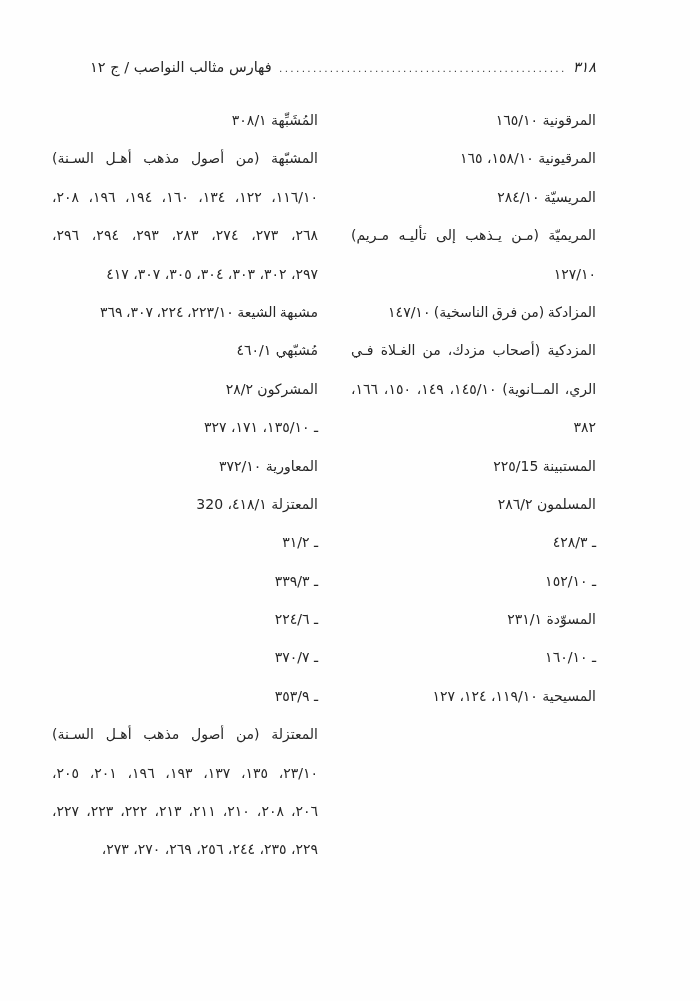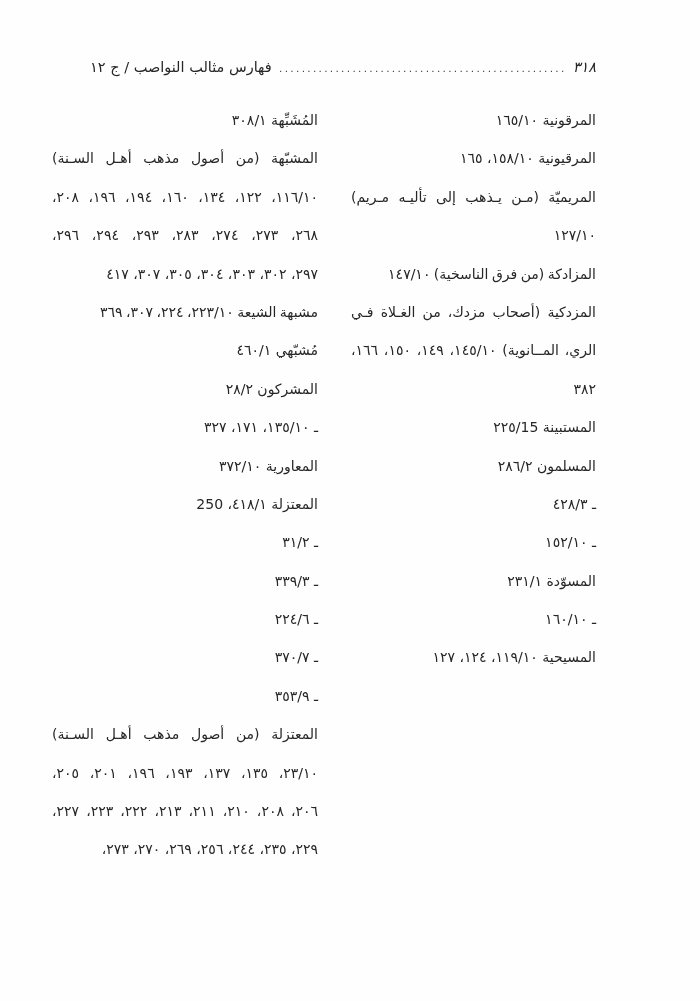--- a/index.html
+++ b/index.html
@@ -61,20 +61,21 @@
 
   <div class="header">
     <span class="pagenum">٣١٨</span>
     <span class="dots">......................................................................................................................</span>
     <span class="title">فهارس مثالب النواصب / ج ١٢</span>
   </div>
 
   <div class="col col-right">
       <div class="row">المرقونية ١٦٥/١٠</div>
       <div class="row">المرقيونية ١٥٨/١٠، ١٦٥</div>
+      <div class="row">المريسيّة ٢٨٤/١٠</div>
       <div class="row justify dense">المريميّة (مـن يـذهب إلى تأليـه مـريم)</div>
       <div class="row">١٢٧/١٠</div>
       <div class="row dense">المزادكة (من فرق الناسخية) ١٤٧/١٠</div>
       <div class="row justify dense">المزدكية (أصحاب مزدك، من الغـلاة فـي</div>
       <div class="row justify dense">الري، المــانوية) ١٤٥/١٠، ١٤٩، ١٥٠، ١٦٦،</div>
       <div class="row">٣٨٢</div>
       <div class="row">المستبينة ٢٢٥/15</div>
       <div class="row">المسلمون ٢٨٦/٢</div>
       <div class="row">ـ ٤٢٨/٣</div>
       <div class="row">ـ ١٥٢/١٠</div>
@@ -87,21 +88,21 @@
       <div class="row">المُشَبِّهة ٣٠٨/١</div>
       <div class="row justify dense">المشبّهة (من أصول مذهب أهـل السـنة)</div>
       <div class="row justify dense">١١٦/١٠، ١٢٢، ١٣٤، ١٦٠، ١٩٤، ١٩٦، ٢٠٨،</div>
       <div class="row justify">٢٦٨، ٢٧٣، ٢٧٤، ٢٨٣، ٢٩٣، ٢٩٤، ٢٩٦،</div>
       <div class="row">٢٩٧، ٣٠٢، ٣٠٣، ٣٠٤، ٣٠٥، ٣٠٧، ٤١٧</div>
       <div class="row dense">مشبهة الشيعة ٢٢٣/١٠، ٢٢٤، ٣٠٧، ٣٦٩</div>
       <div class="row">مُشبّهي ٤٦٠/١</div>
       <div class="row">المشركون ٢٨/٢</div>
       <div class="row">ـ ١٣٥/١٠، ١٧١، ٣٢٧</div>
       <div class="row">المعاورية ٣٧٢/١٠</div>
-      <div class="row">المعتزلة ٤١٨/١، 250</div>
+      <div class="row">المعتزلة ٤١٨/١، 320</div>
       <div class="row">ـ ٣١/٢</div>
       <div class="row">ـ ٣٣٩/٣</div>
       <div class="row">ـ ٢٢٤/٦</div>
       <div class="row">ـ ٣٧٠/٧</div>
       <div class="row">ـ ٣٥٣/٩</div>
       <div class="row justify dense">المعتزلة (من أصول مذهب أهـل السـنة)</div>
       <div class="row justify dense">٢٣/١٠، ١٣٥، ١٣٧، ١٩٣، ١٩٦، ٢٠١، ٢٠٥،</div>
       <div class="row justify dense">٢٠٦، ٢٠٨، ٢١٠، ٢١١، ٢١٣، ٢٢٢، ٢٢٣، ٢٢٧،</div>
       <div class="row">٢٢٩، ٢٣٥، ٢٤٤، ٢٥٦، ٢٦٩، ٢٧٠، ٢٧٣،</div>
     </div>

